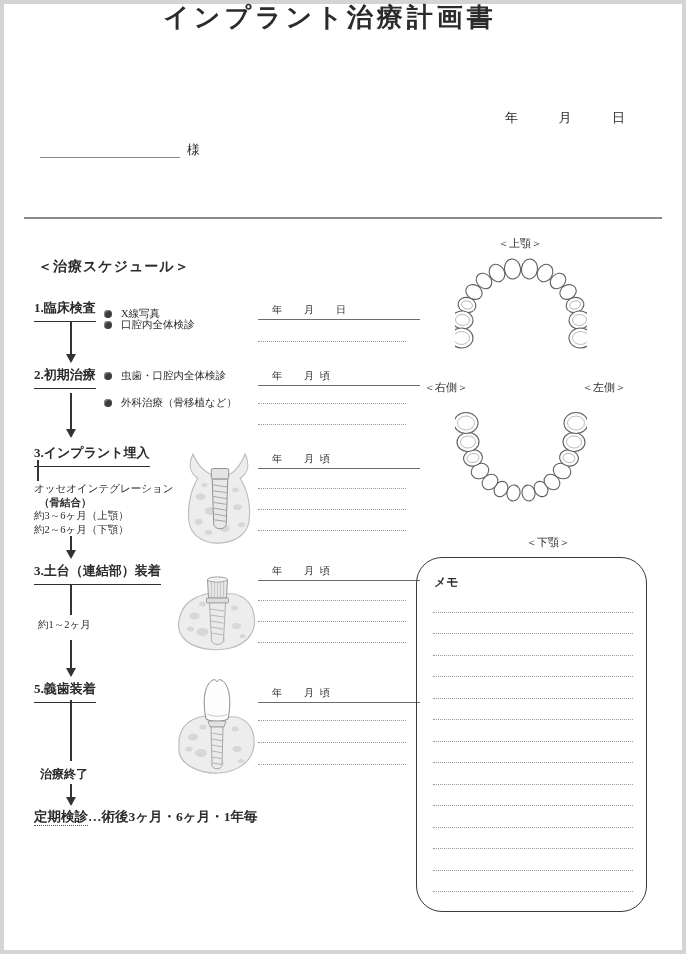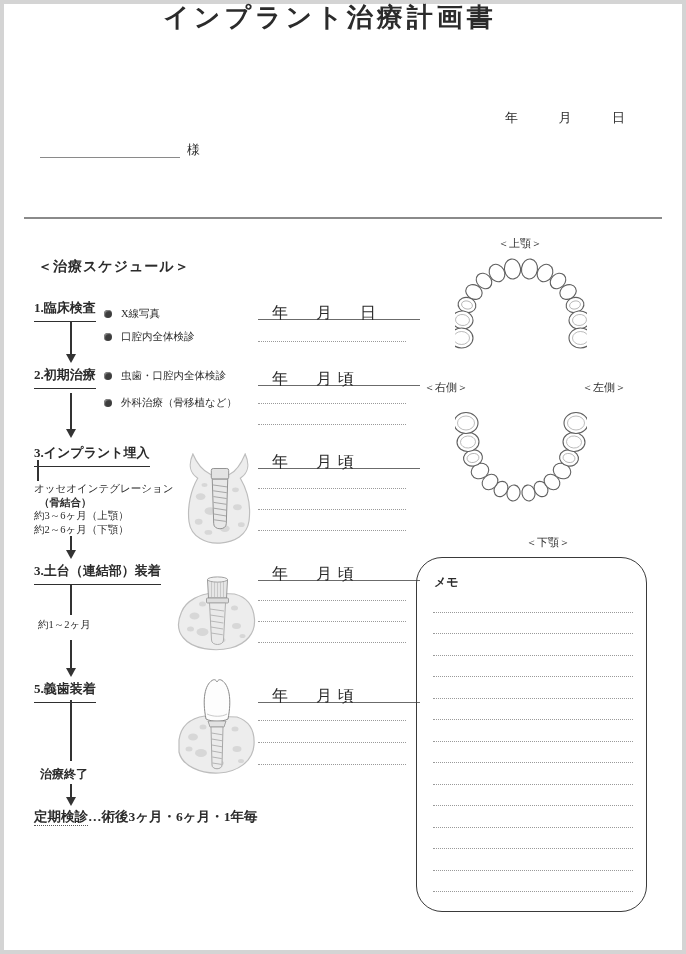--- a/index.html
+++ b/index.html
@@ -10,21 +10,21 @@
   .title{left:0;top:56;width:660px;text-align:center;font-size:26px;font-weight:bold;letter-spacing:4px;}
   .hdr-date{left:505px;top:109px;width:120px;display:flex;justify-content:space-between;font-size:13px;}
   .name-line{left:40px;top:139px;width:140px;height:18px;border-bottom:1.2px solid #8a8a8a;}
   .name-suffix{left:187px;top:141px;font-size:13px;}
   .divider{left:24px;top:217px;width:638px;border-top:2px solid #8a8a8a;height:0;}
   .sched-head{left:38px;top:258px;font-size:14px;font-weight:bold;letter-spacing:1px;}
   .step-label{font-size:13px;font-weight:bold;white-space:nowrap;}
   .step-label span{border-bottom:1.3px solid #2f2f2f;padding-bottom:6px;}
   .bullet-row{display:flex;align-items:center;gap:9px;font-size:10.5px;white-space:nowrap;}
   .dot{width:8px;height:8px;border-radius:50%;background:#3d3d3d;box-shadow:inset 1px 1px 1px #8a8a8a;flex:0 0 auto;}
-  .date-line{width:148px;height:16px;border-bottom:1.6px solid #6b6b6b;font-size:16px;
+  .date-line{width:148px;height:16px;border-bottom:1.6px solid #6b6b6b;font-size:10px;
              letter-spacing:6px;padding-left:14px;white-space:nowrap;font-family:Liberation Mono, monospace;}
   .dotted-group{left:258px;width:148px;}
   .dotted-row{height:20px;border-bottom:1.6px dotted #9a9a9a;}
   .dotted-row.sp21{height:21px;}
   .varrow{width:11px;display:flex;flex-direction:column;align-items:center;}
   .shaft{width:2px;background:#333;flex:1;}
   .ahead{width:0;height:0;border-left:5.5px solid transparent;border-right:5.5px solid transparent;border-top:9px solid #333;}
   .vline{width:2px;background:#333;}
   .note{font-size:10.5px;line-height:13.5px;white-space:nowrap;}
   .chart-label{font-size:11px;white-space:nowrap;}
@@ -52,21 +52,21 @@
   <div class="abs name-suffix">様</div>
   <div class="abs divider"></div>
 
   <div class="abs sched-head">＜治療スケジュール＞</div>
 
   <div class="abs step-label" style="left:34px;top:299px;"><span>1.臨床検査</span></div>
   <div class="abs bullet-row" style="left:104px;top:307px;">
     <span class="dot"></span>
     <span>X線写真</span>
   </div>
-  <div class="abs bullet-row" style="left:104px;top:330px;">
+  <div class="abs bullet-row" style="left:104px;top:318px;">
     <span class="dot"></span>
     <span>口腔内全体検診</span>
   </div>
   <div class="abs date-line" style="left:258px;top:303px;">年　月　日</div>
   <div class="abs dotted-group" style="top:321px;">
     <div class="dotted-row"></div>
   </div>
   <div class="abs varrow" style="left:65px;top:321px;height:42px;">
     <div class="shaft"></div>
       <div class="ahead"></div>

